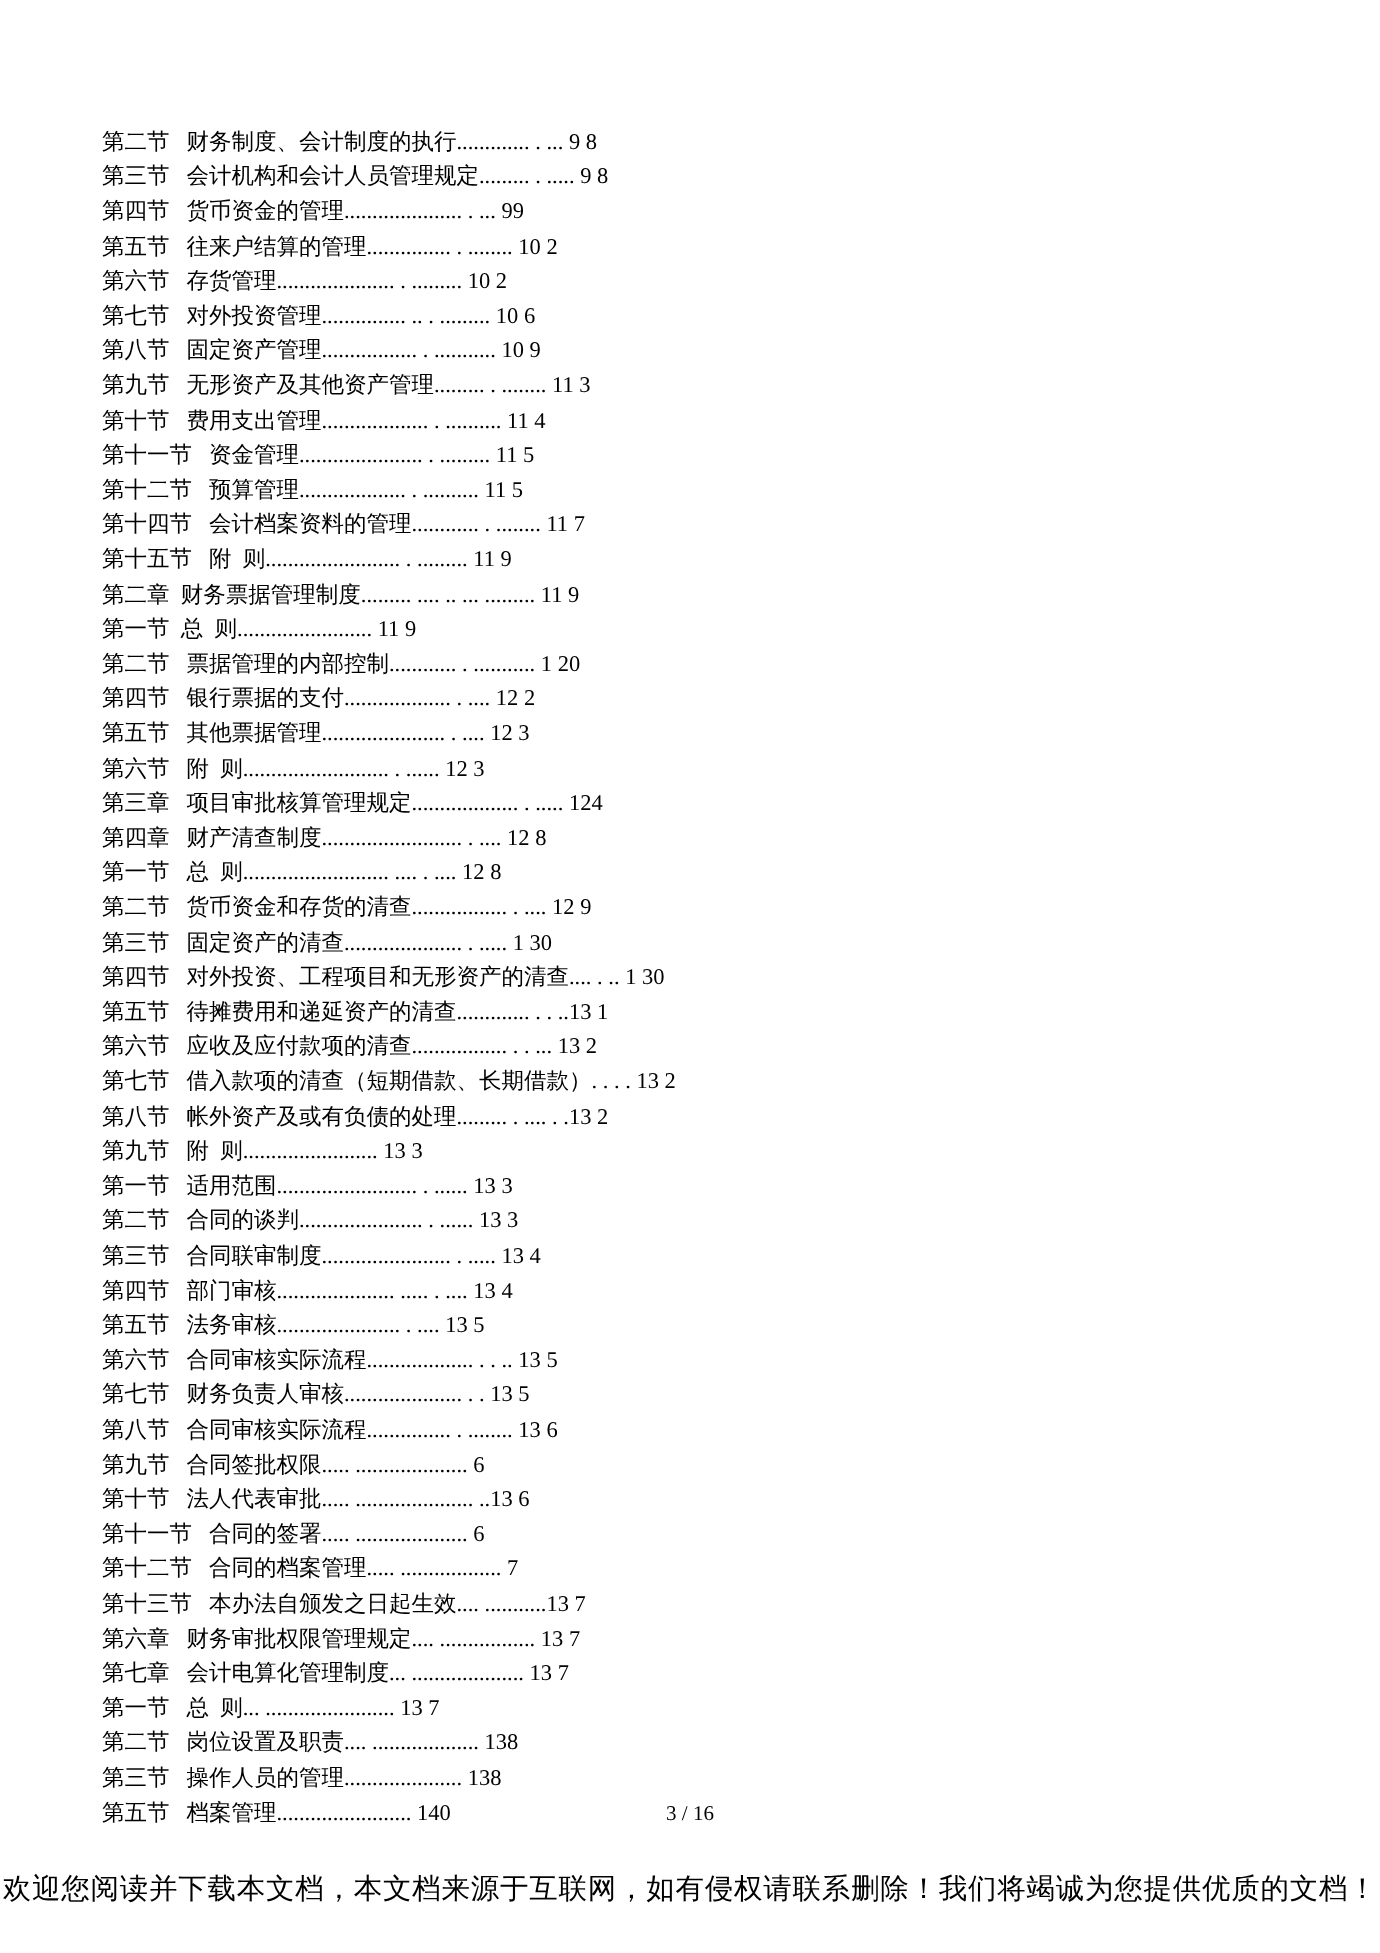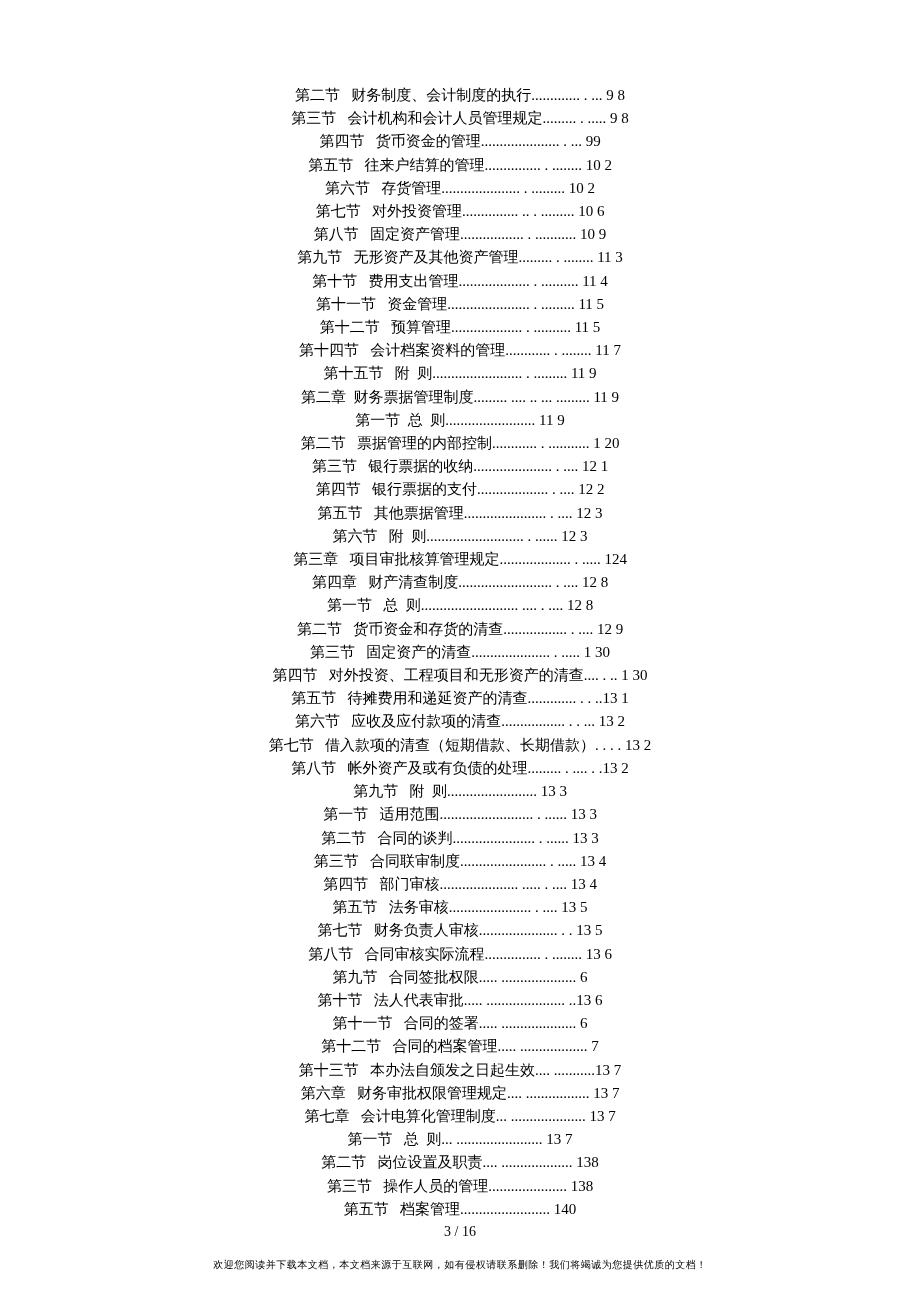--- a/index.html
+++ b/index.html
@@ -12,37 +12,36 @@
       color: #000;
       position: relative;
     }
     .content {
       padding: 84px 68px 0 68px;
       line-height: 23.2px;
     }
     .toc-line {
       white-space: pre;
       overflow: hidden;
-      text-align: center;
     }
     .footer {
       position: absolute;
       bottom: 30px;
       left: 0;
       width: 100%;
       text-align: center;
       font-size: 15px;
     }
     .page-num {
-      margin-bottom: 18px;
+      margin-bottom: 28px;
       font-size: 14px;
     }
     .footer-text {
       font-family: "Microsoft YaHei", sans-serif;
-      font-size: 10px;
+      font-size: 19px;
       letter-spacing: 0.5px;
     }
   </style>
 </head>
 <body>
 
 <div class="content">
 <div class="toc-line">第二节   财务制度、会计制度的执行............. . ... 9 8</div>
     <div class="toc-line">第三节   会计机构和会计人员管理规定......... . ..... 9 8</div>
     <div class="toc-line">第四节   货币资金的管理..................... . ... 99</div>
@@ -52,40 +51,40 @@
     <div class="toc-line">第八节   固定资产管理................. . ........... 10 9</div>
     <div class="toc-line">第九节   无形资产及其他资产管理......... . ........ 11 3</div>
     <div class="toc-line">第十节   费用支出管理................... . .......... 11 4</div>
     <div class="toc-line">第十一节   资金管理...................... . ......... 11 5</div>
     <div class="toc-line">第十二节   预算管理................... . .......... 11 5</div>
     <div class="toc-line">第十四节   会计档案资料的管理............ . ........ 11 7</div>
     <div class="toc-line">第十五节   附  则........................ . ......... 11 9</div>
     <div class="toc-line">第二章  财务票据管理制度......... .... .. ... ......... 11 9</div>
     <div class="toc-line">第一节  总  则........................ 11 9</div>
     <div class="toc-line">第二节   票据管理的内部控制............ . ........... 1 20</div>
-    <div class="toc-line">第三节   银行票据的收纳..................... . .... 12 1</div>
     <div class="toc-line">第四节   银行票据的支付................... . .... 12 2</div>
     <div class="toc-line">第五节   其他票据管理...................... . .... 12 3</div>
     <div class="toc-line">第六节   附  则.......................... . ...... 12 3</div>
     <div class="toc-line">第三章   项目审批核算管理规定................... . ..... 124</div>
     <div class="toc-line">第四章   财产清查制度......................... . .... 12 8</div>
     <div class="toc-line">第一节   总  则.......................... .... . .... 12 8</div>
     <div class="toc-line">第二节   货币资金和存货的清查................. . .... 12 9</div>
     <div class="toc-line">第三节   固定资产的清查..................... . ..... 1 30</div>
     <div class="toc-line">第四节   对外投资、工程项目和无形资产的清查.... . .. 1 30</div>
     <div class="toc-line">第五节   待摊费用和递延资产的清查............. . . ..13 1</div>
     <div class="toc-line">第六节   应收及应付款项的清查................. . . ... 13 2</div>
     <div class="toc-line">第七节   借入款项的清查（短期借款、长期借款）. . . . 13 2</div>
     <div class="toc-line">第八节   帐外资产及或有负债的处理......... . .... . .13 2</div>
     <div class="toc-line">第九节   附  则........................ 13 3</div>
     <div class="toc-line">第一节   适用范围......................... . ...... 13 3</div>
     <div class="toc-line">第二节   合同的谈判...................... . ...... 13 3</div>
     <div class="toc-line">第三节   合同联审制度....................... . ..... 13 4</div>
     <div class="toc-line">第四节   部门审核..................... ..... . .... 13 4</div>
     <div class="toc-line">第五节   法务审核...................... . .... 13 5</div>
+    <div class="toc-line">第六节   合同审核实际流程................... . . .. 13 5</div>
     <div class="toc-line">第七节   财务负责人审核..................... . . 13 5</div>
     <div class="toc-line">第八节   合同审核实际流程............... . ........ 13 6</div>
     <div class="toc-line">第九节   合同签批权限..... .................... 6</div>
     <div class="toc-line">第十节   法人代表审批..... ..................... ..13 6</div>
     <div class="toc-line">第十一节   合同的签署..... .................... 6</div>
     <div class="toc-line">第十二节   合同的档案管理..... .................. 7</div>
     <div class="toc-line">第十三节   本办法自颁发之日起生效.... ...........13 7</div>
     <div class="toc-line">第六章   财务审批权限管理规定.... ................. 13 7</div>
     <div class="toc-line">第七章   会计电算化管理制度... .................... 13 7</div>
     <div class="toc-line">第一节   总  则... ....................... 13 7</div>

